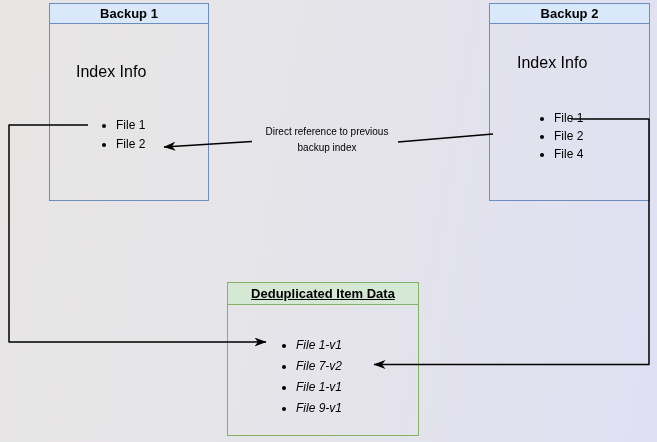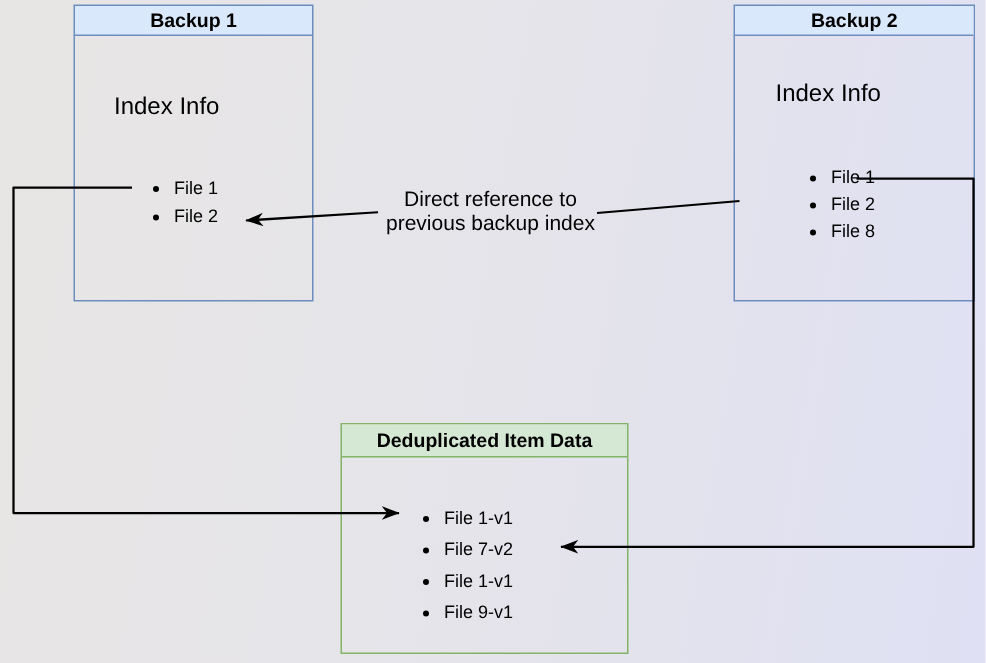--- a/index.html
+++ b/index.html
@@ -26,21 +26,21 @@
   .node-header {
     box-sizing: border-box;
     width: 100%;
     border-bottom: 1.5px solid;
     border-color: inherit;
     text-align: center;
     font-weight: bold;
     font-size: 13px;
   }
   .node-blue  .node-header { background: #dae8fc; border-bottom-color: #6c8ebf; }
-  .node-green .node-header { background: #d5e8d4; border-bottom-color: #82b366; }
+  .node-green .node-header { background: #d5e8d4; border-bottom-color: #82b366; text-decoration: underline; }
 
   .hdr-20 { height: 20px; line-height: 19px; text-align: center; }
   .hdr-22 { height: 22px; line-height: 21px; }
 
   .subtitle {
     position: absolute;
     font-size: 16px;
     line-height: 20px;
     white-space: nowrap;
   }
@@ -59,21 +59,21 @@
 
   #b1    { left: 49px;  top: 3px;   width: 160px; height: 198px; }
   #b2    { left: 449px; top: 3px;   width: 161px; height: 198px; margin-left: 40px; }
   #dedup { left: 227px; top: 282px; width: 192px; height: 154px; }
 
   #b1-sub { left: 26px; top: 58px; }
   #b2-sub { left: 27px; top: 49px; }
 
   #b1-list { left: 49px; top: 112px; }
   #b2-list { left: 47px; top: 105px; }
-  #dd-list { left: 51px; top: 52px; }
+  #dd-list { left: 51px; top: 52px; font-style: italic; }
 
   .edges-layer {
     position: absolute;
     left: 0; top: 0;
     width: 657px; height: 442px;
     pointer-events: none;
     z-index: 5;
   }
   .edge {
     fill: none;
@@ -81,21 +81,21 @@
     stroke-width: 1.5;
     stroke-linejoin: round;
   }
 
   .edge-label {
     position: absolute;
     left: 252px;
     top: 124px;
     width: 150px;
     text-align: center;
-    font-size: 14px;
+    font-size: 10px;
     line-height: 16px;
     z-index: 6;
   }
 </style>
 </head>
 <body>
 
 <div class="canvas">
 
   <div class="node node-blue" id="b1">
@@ -106,21 +106,21 @@
       <li>File 2</li>
     </ul>
   </div>
 
   <div class="node node-blue" id="b2">
     <div class="node-header hdr-20">Backup 2</div>
     <div class="subtitle" id="b2-sub">Index Info</div>
     <ul class="filelist lh18" id="b2-list">
       <li>File 1</li>
       <li>File 2</li>
-      <li>File 8</li>
+      <li>File 4</li>
     </ul>
   </div>
 
   <div class="node node-green" id="dedup">
     <div class="node-header hdr-22">Deduplicated Item Data</div>
     <ul class="filelist lh21" id="dd-list">
       <li>File 1-v1</li>
       <li>File 7-v2</li>
       <li>File 1-v1</li>
       <li>File 9-v1</li>

